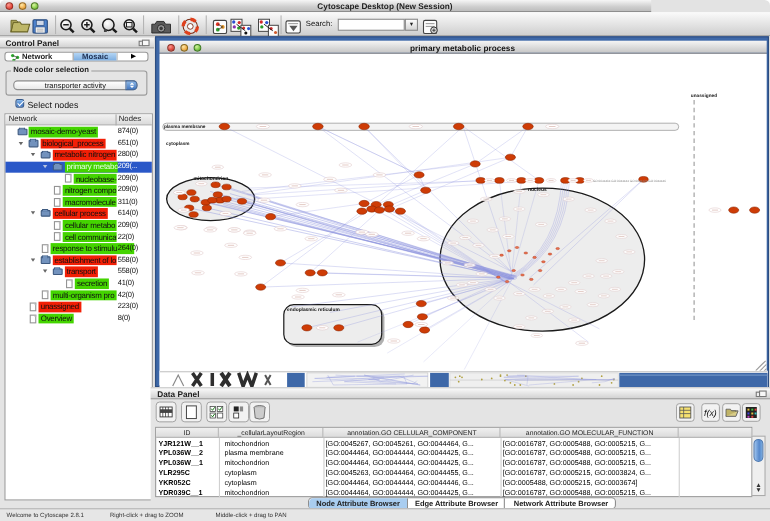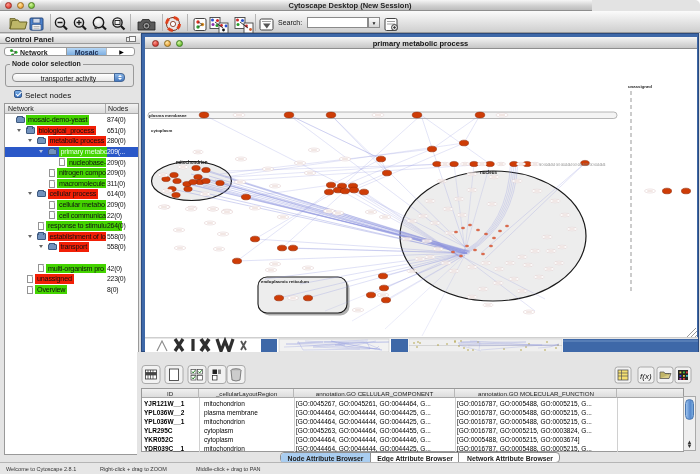--- a/index.html
+++ b/index.html
@@ -197,21 +197,21 @@
           <span class="cnt" style="color:#111">651(0)</span>
         </div>
 <div class="trow" style="top:11.0px">
           <span class="folder" style="left:10.5px"></span>
           <span class="lbl green" style="left:21.0px;color:#111">mosaic-demo-yeast</span>
           <span class="cnt" style="color:#111">874(0)</span>
         </div>
 <div class="trow" style="top:32.2px">
           <span class="tri" style="left:23px;"></span>
           <span class="folder" style="left:32px"></span>
-          <span class="lbl red" style="left:42.5px;width:58px;color:#111">metabolic process</span>
+          <span class="lbl red" style="left:42.5px;width:58px;color:#111">metabolic nitrogen</span>
           <span class="cnt" style="color:#111">280(0)</span>
         </div>
 <div class="trow" style="top:53.4px">
           <span class="page" style="left:54px"></span>
           <span class="lbl green" style="left:62px;width:39px;color:#111">nucleobase-</span>
           <span class="cnt" style="color:#111">209(0)</span>
         </div>
 <div class="trow selrow" style="top:42.8px">
           <span class="tri" style="left:34px;border-top-color:#b8c4de;"></span>
           <span class="folder" style="left:43px"></span>
@@ -253,20 +253,25 @@
           <span class="tri" style="left:34px;"></span>
           <span class="folder" style="left:43px"></span>
           <span class="lbl red" style="left:53.5px;color:#111">transport</span>
           <span class="cnt" style="color:#111">558(0)</span>
         </div>
 <div class="trow" style="top:127.6px">
           <span class="tri" style="left:23px;"></span>
           <span class="folder" style="left:32px"></span>
           <span class="lbl red" style="left:42.5px;width:58px;color:#111">establishment of lo</span>
           <span class="cnt" style="color:#111">558(0)</span>
+        </div>
+<div class="trow" style="top:148.8px">
+          <span class="page" style="left:55px"></span>
+          <span class="lbl green" style="left:63px;color:#111">secretion</span>
+          <span class="cnt" style="color:#111">41(0)</span>
         </div>
 <div class="trow" style="top:159.4px">
           <span class="page" style="left:33px"></span>
           <span class="lbl green" style="left:41px;width:60px;color:#111">multi-organism pro</span>
           <span class="cnt" style="color:#111">42(0)</span>
         </div>
 <div class="trow" style="top:170.0px">
           <span class="page" style="left:22px"></span>
           <span class="lbl red" style="left:30px;color:#111">unassigned</span>
           <span class="cnt" style="color:#111">223(0)</span>
@@ -871,20 +876,21 @@
 <polyline points="323,9 391,8 414,8 335,8 314,8" fill="none" stroke="#99a0e0" stroke-width="0.5" opacity="0.6"></polyline>
 <polyline points="336,13 397,8 313,6 335,5 334,13" fill="none" stroke="#99a0e0" stroke-width="0.5" opacity="0.6"></polyline>
 <polyline points="325,4 407,9 414,7 405,10 393,11" fill="none" stroke="#99a0e0" stroke-width="0.5" opacity="0.6"></polyline>
 <rect x="418" y="2" width="135" height="13" fill="#3e68a8"></rect>
 <line x1="418" y1="4" x2="553" y2="4" stroke="#6e92c4" stroke-width="1"></line>
 </svg>
       </div>
     </div>
   </div>
   <div class="abs" id="dpanel">
+    <div id="dp-head" class="phead">Data Panel<div class="floatico" style="right:7px;top:2.5px;"></div></div>
     <div id="dp-toolbar">
 <svg width="563" height="24" style="position:absolute;left:0;top:0">
 <rect x="5" y="2.5" width="18" height="18" rx="3" fill="#f2f2f2" stroke="#999" stroke-width="0.8"></rect>
 <rect x="28" y="2.5" width="18" height="18" rx="3" fill="#f2f2f2" stroke="#999" stroke-width="0.8"></rect>
 <rect x="51" y="2.5" width="18" height="18" rx="3" fill="#f2f2f2" stroke="#999" stroke-width="0.8"></rect>
 <rect x="71" y="2.5" width="18" height="18" rx="3" fill="#f2f2f2" stroke="#999" stroke-width="0.8"></rect>
 <rect x="90" y="2.5" width="18" height="18" rx="3" fill="#f2f2f2" stroke="#999" stroke-width="0.8"></rect>
 <rect x="8.5" y="7" width="11" height="9" fill="#fff" stroke="#333" stroke-width="0.8"></rect>
 <line x1="8.5" y1="9.5" x2="19.5" y2="9.5" stroke="#333" stroke-width="0.7"></line>
 <line x1="8.5" y1="12" x2="19.5" y2="12" stroke="#333" stroke-width="0.7"></line>

